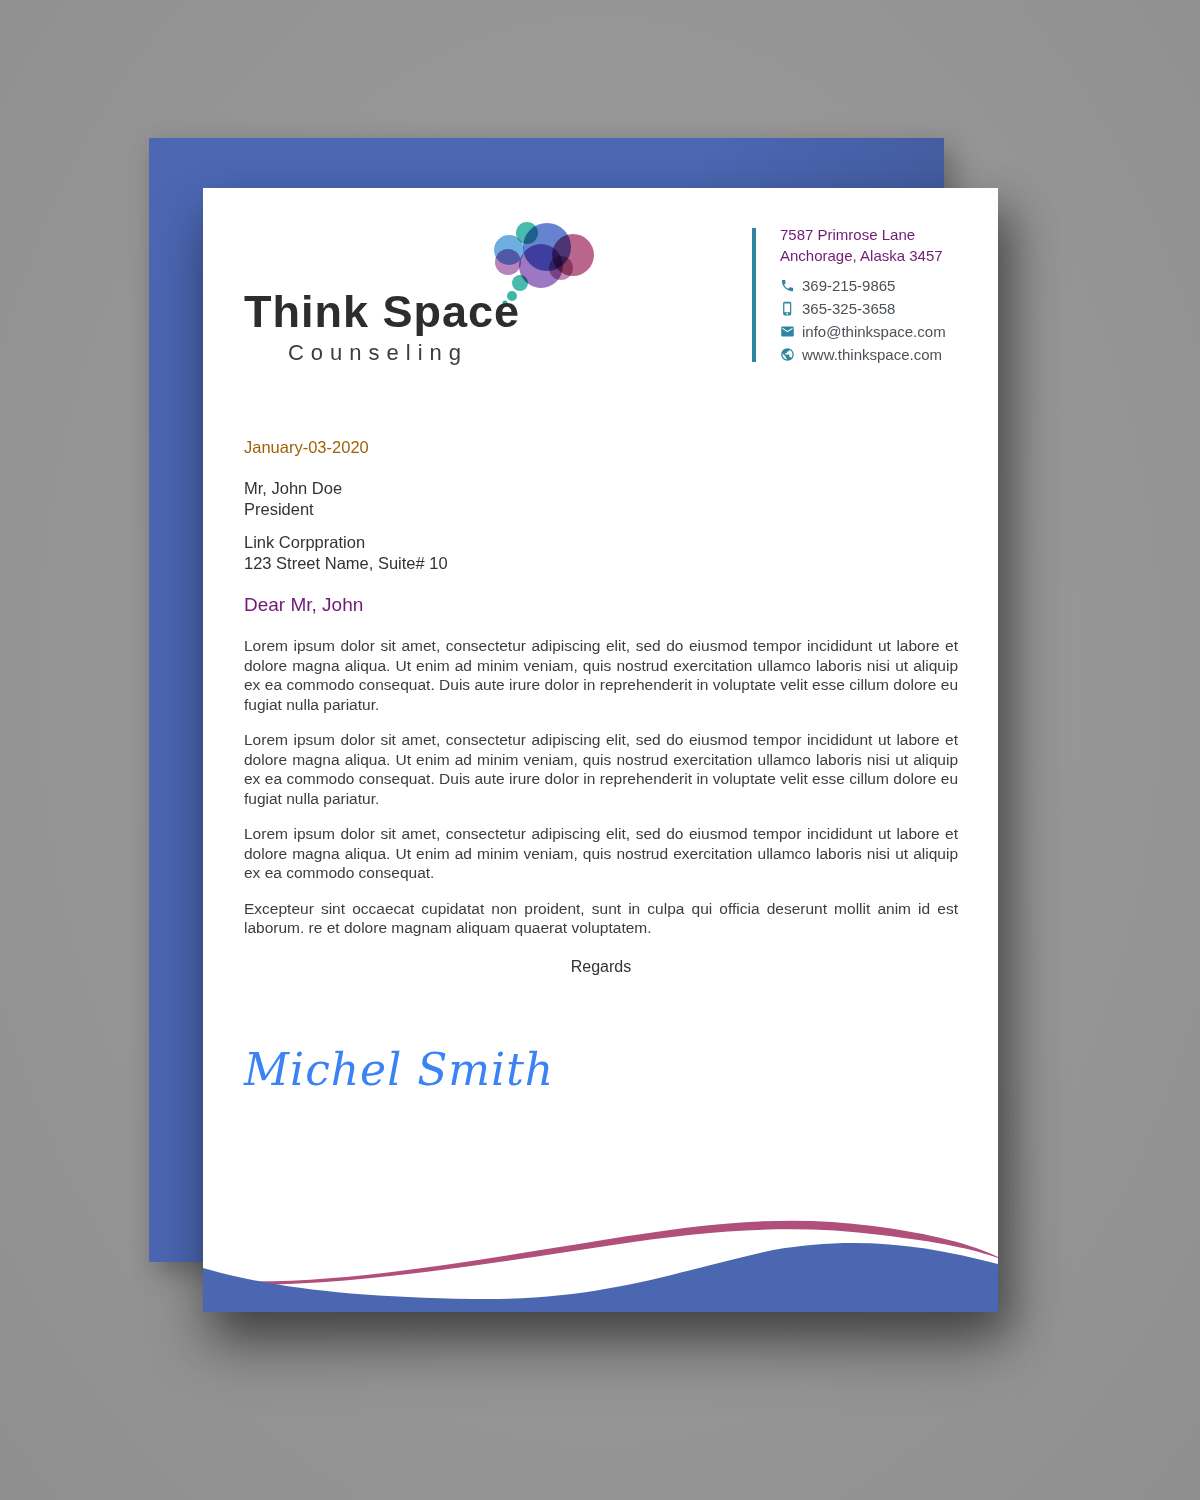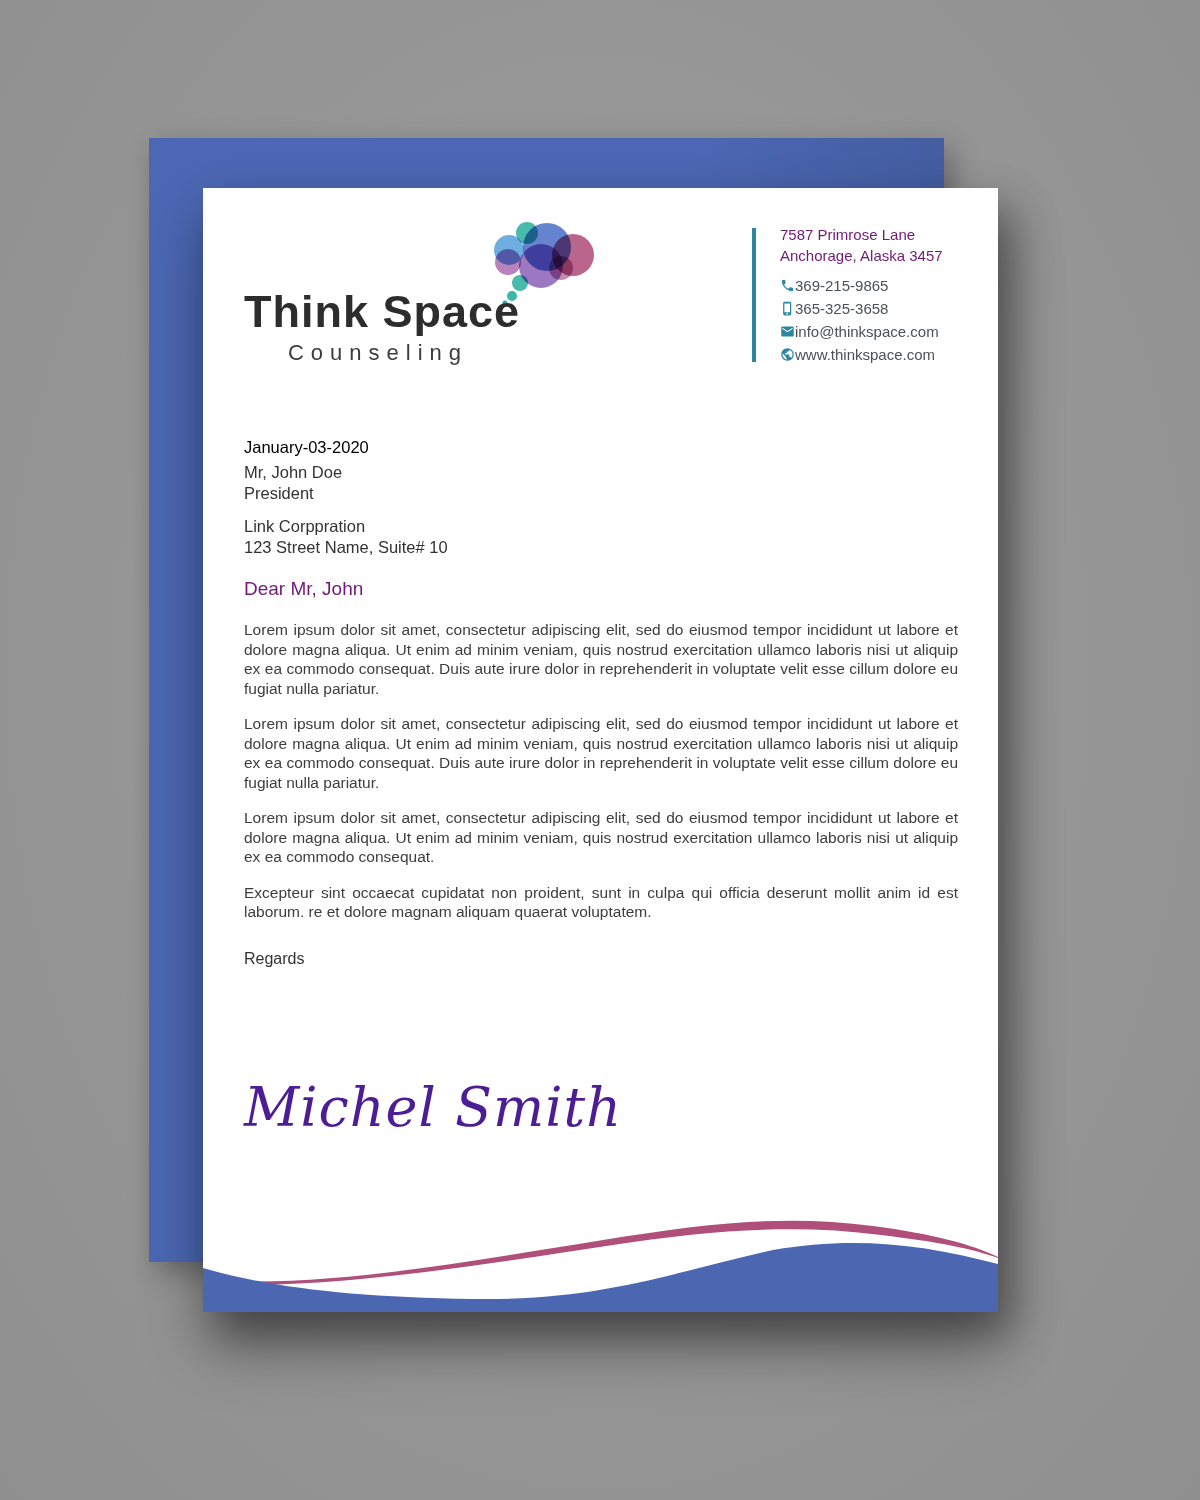--- a/index.html
+++ b/index.html
@@ -31,39 +31,39 @@
     font-size:22px;line-height:24px;color:#3c3c3c;letter-spacing:7px;
     text-align:center;margin-top:5px;white-space:nowrap;
   }
   .vbar{
     position:absolute;left:549px;top:40px;width:4px;height:134px;
     background:#2c86a0;
   }
   .contact{position:absolute;left:577px;top:36px;width:210px;}
   .contact-addr{font-size:15px;line-height:21px;color:#701a75;margin-bottom:11px;}
   .contact-row{
-    display:flex;align-items:center;gap:0;margin-bottom:6px;
+    display:flex;align-items:center;gap:7px;margin-bottom:6px;
     font-size:15px;color:#4b5156;white-space:nowrap;
   }
   .contact-row svg{width:15px;height:15px;fill:#2c86a0;flex:none;}
   
   .content{position:absolute;left:41px;top:248px;width:714px;color:#3a3a3a;}
-  .date{font-size:16.5px;line-height:22px;color:#000000;margin-bottom:4px;}
+  .date{font-size:16.5px;line-height:22px;color:#a16207;margin-bottom:20px;}
   .recipient{font-size:16.5px;line-height:21px;color:#333;margin-bottom:12px;}
   .company{font-size:16.5px;line-height:21px;color:#333;margin-bottom:18px;}
   .salutation{font-size:19px;line-height:26px;font-weight:normal;color:#701a75;margin-bottom:18px;}
   .para{
     font-size:15.5px;line-height:19.5px;color:#3d3d3d;
     text-align:justify;margin:0 0 16px 0;
   }
-  .closing{font-size:16px;line-height:22px;color:#333;margin-top:26px;}
+  .closing{font-size:16px;line-height:22px;color:#333;margin-top:18px;text-align:center;}
   .signature{
-    margin-top:106px;
+    margin-top:66px;
     font-family:"DejaVu Serif", serif;font-style:italic;
-    font-size:54px;color:#4c1d95;letter-spacing:1px;
+    font-size:44px;color:#3b82f6;letter-spacing:1px;
   }
   
   .wave{position:absolute;left:0;bottom:0;width:795px;height:112px;display:block;}
 </style>
 </head>
 <body>
 
 <div class="sheet-back"></div>
 
 <div class="page">

